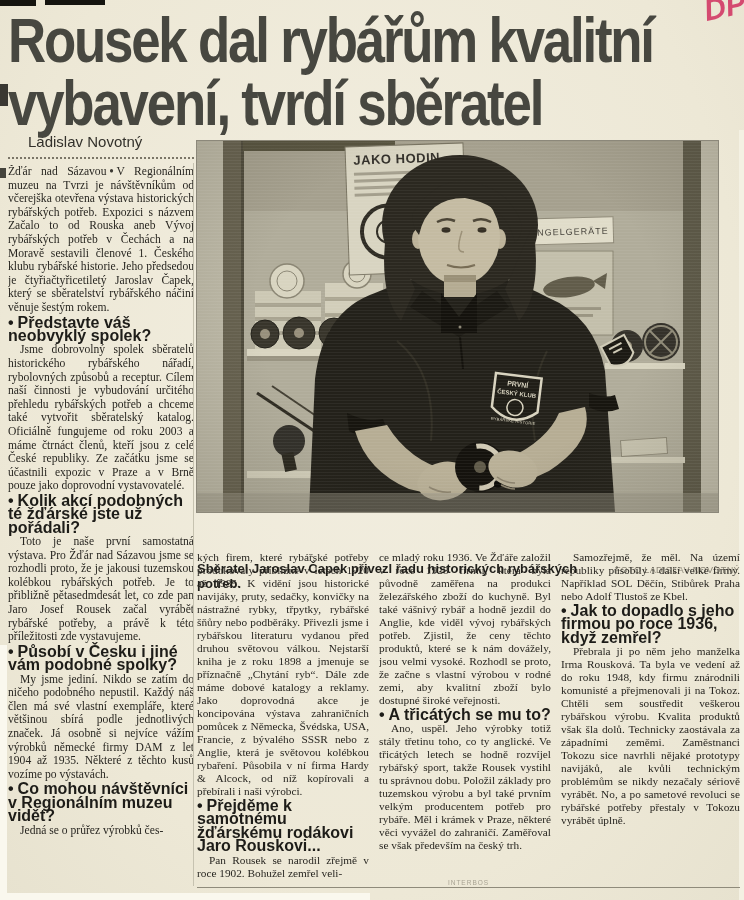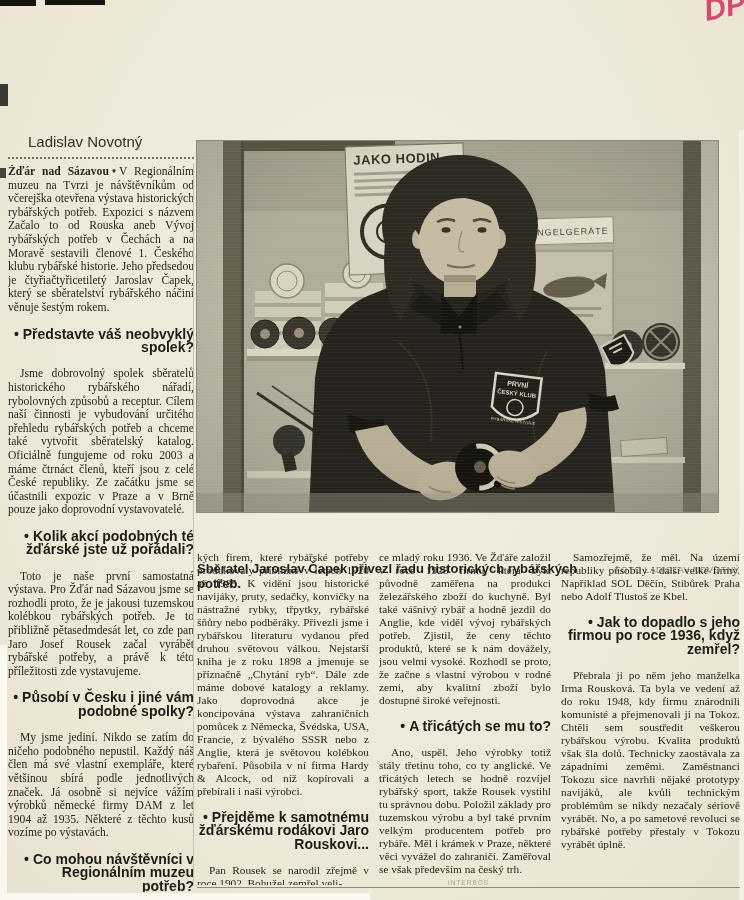--- a/index.html
+++ b/index.html
@@ -50,25 +50,25 @@
   }
   .col-1{left:8px; top:165px; width:186px; height:727px; font-size:11.6px; line-height:13.6px;}
   .col-low{top:551px; height:334px; font-size:11.3px; line-height:13px;}
   .col-2{left:197px; width:172px;}
   .col-3{left:379px; width:172px;}
   .col-4{left:561px; width:179px;}
   .col p{margin:0;}
   .col p.ans{text-indent:12px;}
   .col p.q{
     font-family:"Liberation Sans",sans-serif; font-weight:700;
-    font-size:14px; line-height:13.4px; color:#1d1c18;
-    text-align:right; margin:13px 0;
+    font-size:16px; line-height:13.4px; color:#1d1c18;
+    text-align:left; margin:1px 0;
   }
   .q .bullet{margin-right:4px;}
-  .lead .dateline{font-weight:700; font-family:"Liberation Serif","DejaVu Serif",serif;}
+  .lead .dateline{font-weight:400; font-family:"Liberation Serif","DejaVu Serif",serif;}
   .lead .sep{font-weight:700; padding:0 3px; color:#3c3a33;}
   .col-rule{position:absolute; left:193px; top:163px; height:723px; width:0; border-left:1px solid #c6c2b0;}
   
   .photo{
     position:absolute; left:197px; top:141px; width:521px; height:371px;
     background:#b0ac9a; outline:1px solid #8c887a;
   }
   .photo svg{display:block;}
   .photo::after{
     content:""; position:absolute; inset:0; pointer-events:none;
@@ -94,33 +94,37 @@
   <div class="scan-mark m1"></div>
   <div class="scan-mark m2"></div>
   <div class="scan-mark m3"></div>
   <div class="scan-mark m4"></div>
   <div class="white-strip w-left"></div>
   <div class="white-strip w-bottom"></div>
   <div class="white-strip w-right"></div>
   <div class="corner-annotation">DP</div>
 
 
+  <div class="headline">
+    <div class="hl-line"><span class="hl-inner">Rousek dal rybářům kvalitní</span></div>
+    <div class="hl-line"><span class="hl-inner">vybavení, tvrdí sběratel</span></div>
+  </div>
 
   <div class="byline">Ladislav Novotný</div>
   <div class="byline-rule"></div>
 
   <div class="col col-1">
     <p class="lead"><span class="dateline">Žďár nad Sázavou</span><span class="sep">•</span><span>V Regionálním muzeu na Tvrzi je návštěvníkům od včerejška otevřena výstava historických rybářských potřeb. Expozici s názvem Začalo to od Rouska aneb Vývoj rybářských potřeb v Čechách a na Moravě sestavili členové 1. Českého klubu rybářské historie. Jeho předsedou je čtyřiačtyřicetiletý Jaroslav Čapek, který se sběratelství rybářského náčiní věnuje šestým rokem.</span></p>
     <p class="q"><span class="bullet">•</span><span>Představte váš neobvyklý spolek?</span></p>
     <p class="ans">Jsme dobrovolný spolek sběratelů historického rybářského nářadí, rybolovných způsobů a receptur. Cílem naší činnosti je vybudování určitého přehledu rybářských potřeb a chceme také vytvořit sběratelský katalog. Oficiálně fungujeme od roku 2003 a máme čtrnáct členů, kteří jsou z celé České republiky. Ze začátku jsme se účastnili expozic v Praze a v Brně pouze jako doprovodní vystavovatelé.</p>
     <p class="q"><span class="bullet">•</span><span>Kolik akcí podobných té žďárské jste už pořádali?</span></p>
     <p class="ans">Toto je naše první samostatná výstava. Pro Žďár nad Sázavou jsme se rozhodli proto, že je jakousi tuzemskou kolébkou rybářských potřeb. Je to přibližně pětasedmdesát let, co zde pan Jaro Josef Rousek začal vyrábět rybářské potřeby, a právě k této příležitosti zde vystavujeme.</p>
     <p class="q"><span class="bullet">•</span><span>Působí v Česku i jiné vám podobné spolky?</span></p>
     <p class="ans">My jsme jediní. Nikdo se zatím do ničeho podobného nepustil. Každý náš člen má své vlastní exempláře, které většinou sbírá podle jednotlivých značek. Já osobně si nejvíce vážím výrobků německé firmy DAM z let 1904 až 1935. Některé z těchto kusů vozíme po výstavách.</p>
-    <p class="q"><span class="bullet">•</span><span>Co mohou návštěvníci v Regionálním muzeu potřeb?</span></p>
+    <p class="q"><span class="bullet">•</span><span>Co mohou návštěvníci v Regionálním muzeu vidět?</span></p>
     <p class="ans">Jedná se o průřez výrobků čes-</p>
   </div>
   <div class="col-rule"></div>
 
   <div class="photo">
     <svg width="521" height="371" viewBox="0 0 521 371">
 
       <rect width="521" height="371" fill="#b0ac9a"></rect>
       <rect width="521" height="70" fill="#a5a08e"></rect>
       <rect x="0" width="28" height="371" fill="#bcb8a6"></rect>

